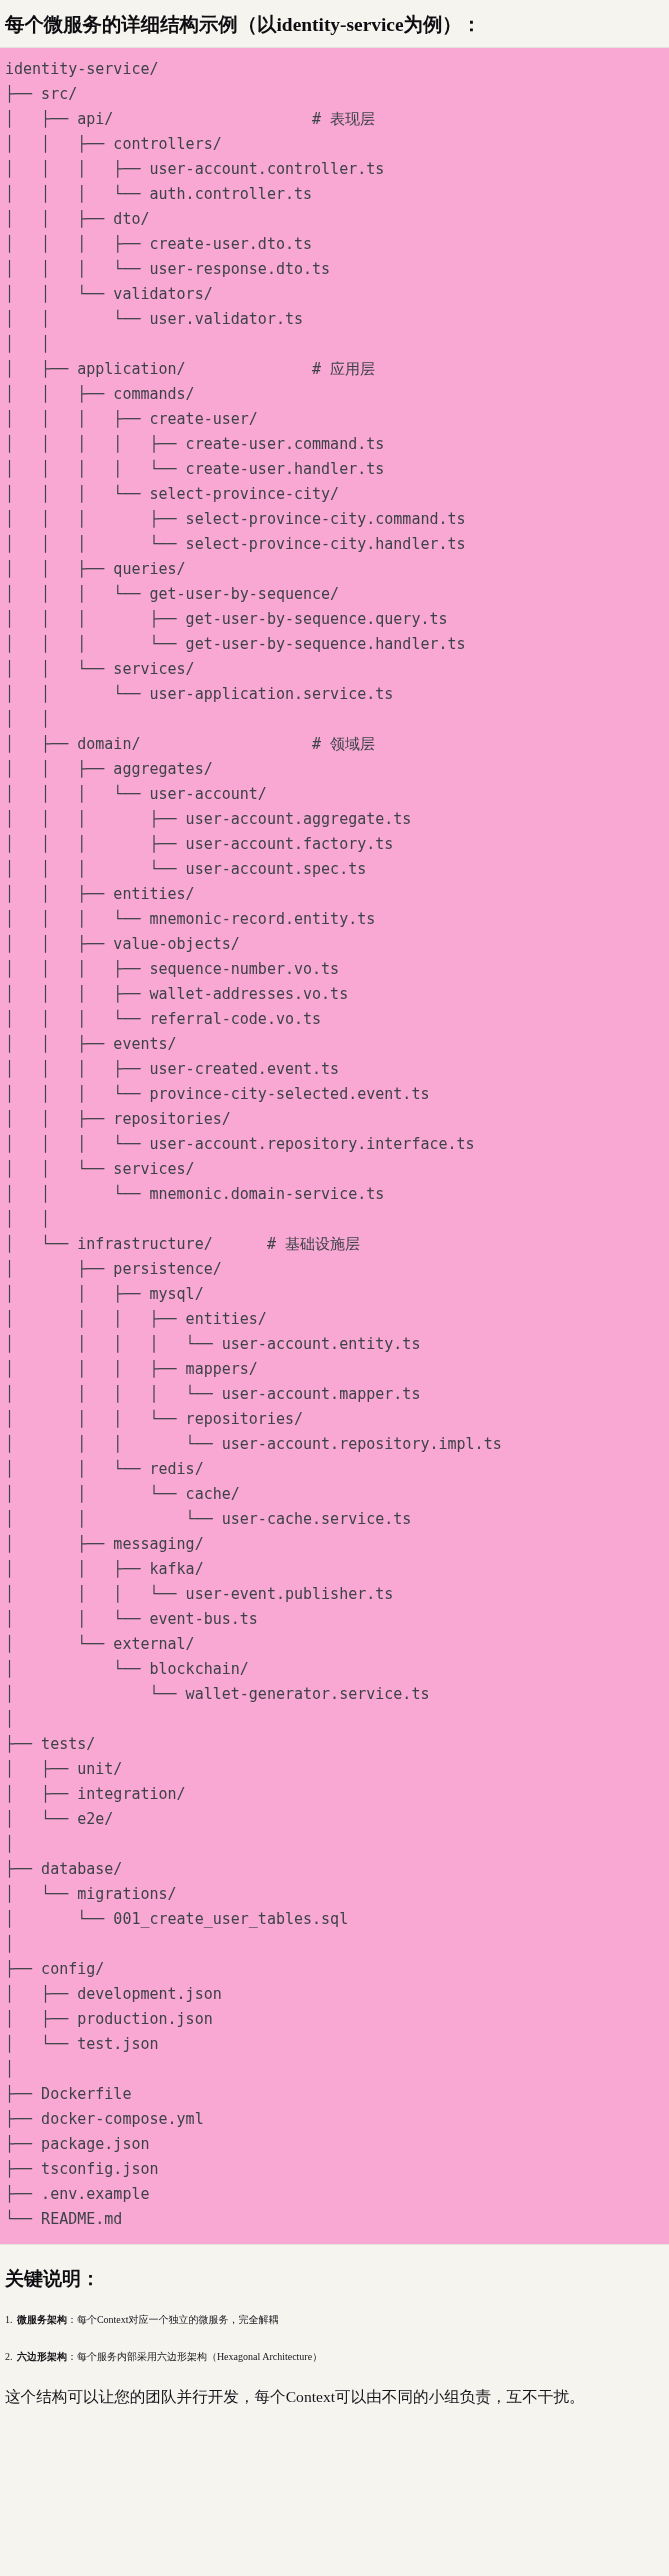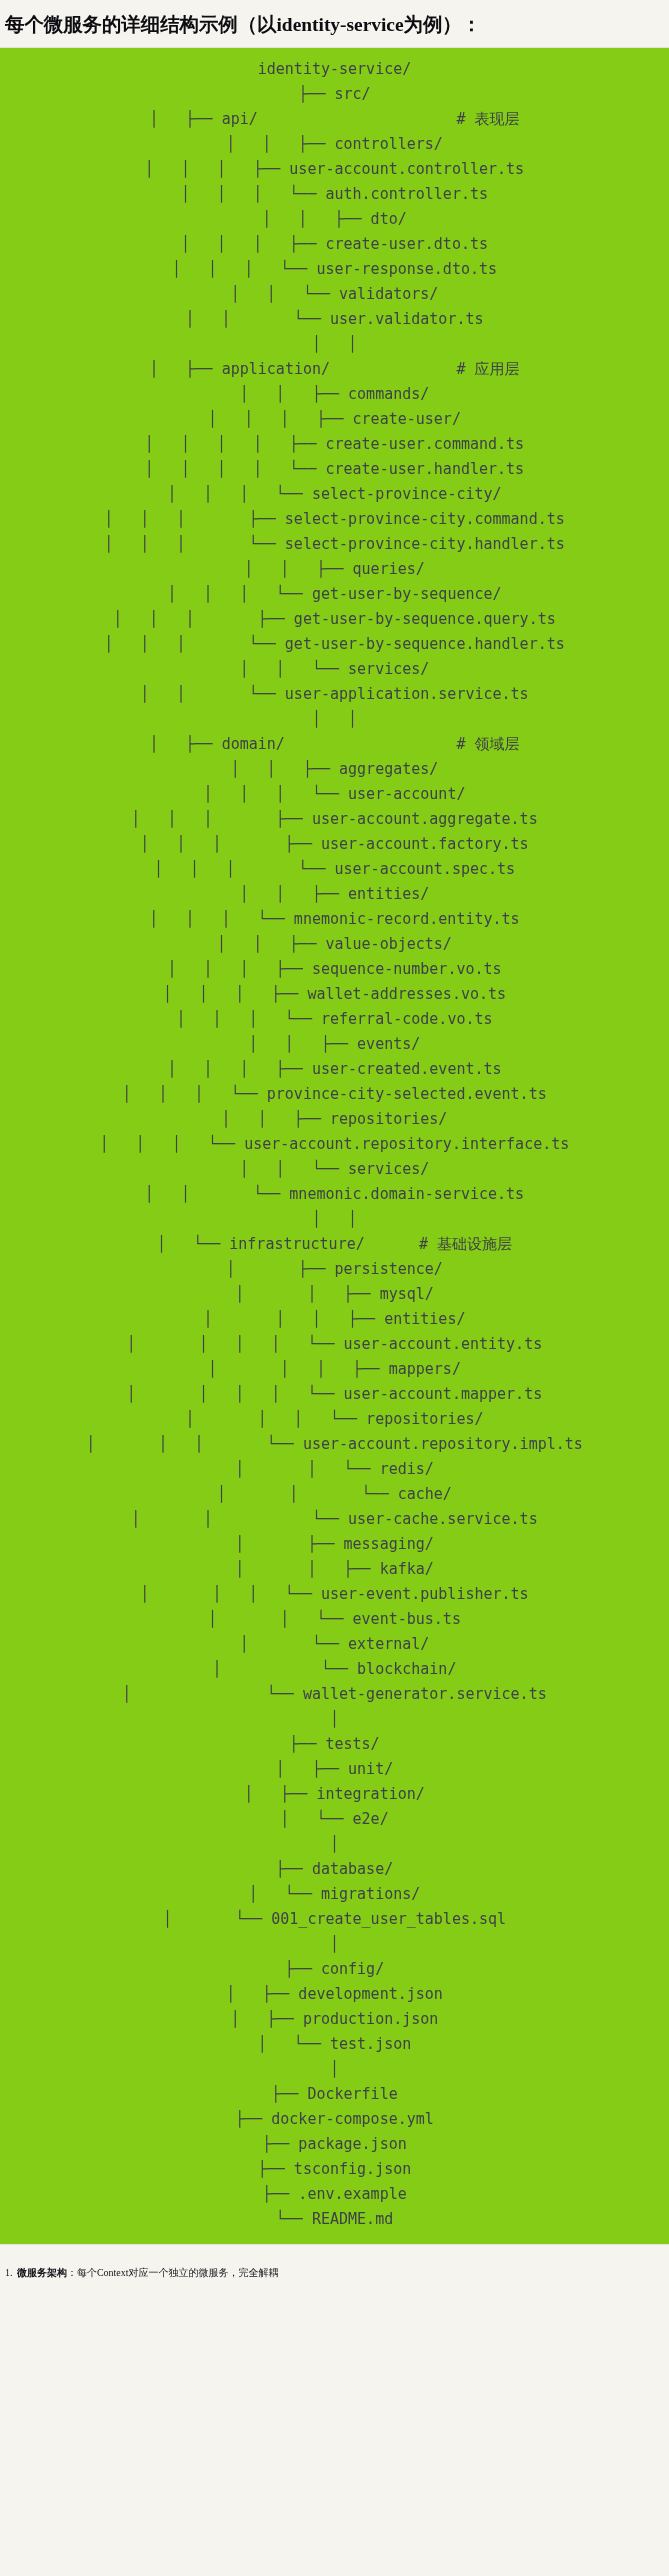--- a/index.html
+++ b/index.html
@@ -18,31 +18,30 @@
   .page-title {
     font-size: 19.4px;
     font-weight: 700;
     line-height: 1.25;
     margin: 0;
     padding: 12.5px 5px 10px 5px;
     color: #0e0d12;
   }
   .tree-block {
     margin: 0;
-    background: #84cc16;
+    background: #f9a8d4;
     border-top: 0.6px solid #e3e2dd;
     border-bottom: 0.6px solid #e3e2dd;
     padding: 8.8px 5px 12.5px 5px;
     font-family: "DejaVu Sans Mono", "Liberation Mono", monospace;
     font-size: 15px;
     line-height: 25px;
     color: #3d4248;
     white-space: pre;
     overflow: hidden;
-    text-align: center;
   }
   .notes-title {
     font-size: 19px;
     font-weight: 700;
     margin: 21px 5px 0 5px;
     color: #0e0d12;
   }
   .notes-list {
     list-style: none;
     margin: 17.5px 0 0 0;
@@ -156,25 +155,28 @@
 │   ├── production.json
 │   └── test.json
 │
 ├── Dockerfile
 ├── docker-compose.yml
 ├── package.json
 ├── tsconfig.json
 ├── .env.example
 └── README.md</pre>
 
+  <h2 class="notes-title">关键说明：</h2>
 
   <ol class="notes-list">
   <li class="note-item"><span class="num">1.</span><strong>微服务架构</strong><span class="rest">：每个Context对应一个独立的微服务，完全解耦</span></li>
 
+  <li class="note-item"><span class="num">2.</span><strong>六边形架构</strong><span class="rest">：每个服务内部采用六边形架构（Hexagonal Architecture）</span></li>
 
 
 
 
 </ol>
 
+  <p class="closing-paragraph">这个结构可以让您的团队并行开发，每个Context可以由不同的小组负责，互不干扰。</p>
 
 </div>
 
 
 </body></html>

